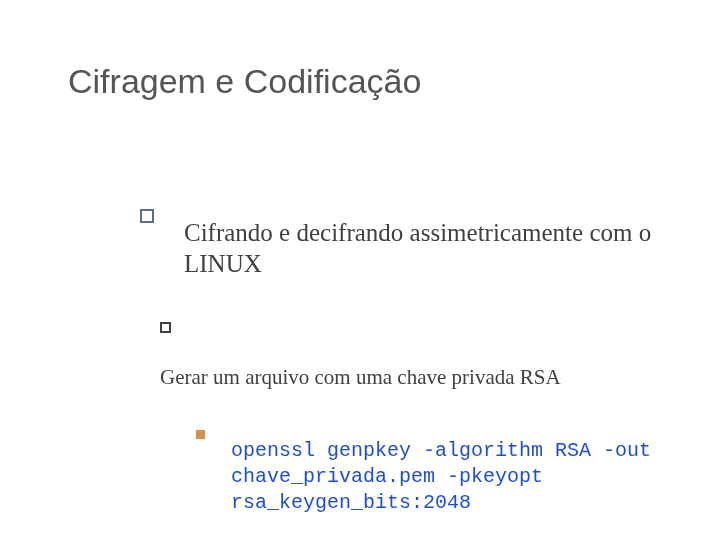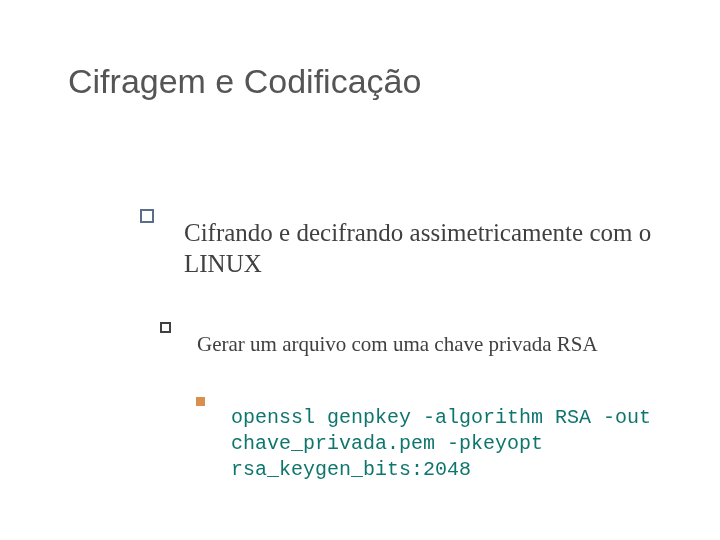--- a/index.html
+++ b/index.html
@@ -51,20 +51,21 @@
     color: #404040;
     font-family: Georgia, 'Times New Roman', serif;
     line-height: 1.25;
   }
   .level2 {
     display: flex;
     align-items: flex-start;
     margin-left: 36px;
     margin-top: 6px;
     margin-bottom: 14px;
+    flex-direction: column;
   }
   .bullet-square-small {
     width: 11px;
     height: 11px;
     border: 2px solid #404040;
     margin-top: 6px;
     margin-right: 10px;
     flex-shrink: 0;
   }
   .level2-text {
@@ -81,21 +82,21 @@
   .bullet-solid {
     width: 9px;
     height: 9px;
     background: #d98f4e;
     margin-top: 8px;
     margin-right: 10px;
     flex-shrink: 0;
   }
   .level3-text {
     font-size: 20px;
-    color: #0f766e;
+    color: #1d4ed8;
     font-family: 'Courier New', Courier, monospace;
     line-height: 1.3;
     word-break: break-word;
   }
 </style>
 </head>
 <body>
 
 <div class="title">Cifragem e Codificação</div>
 

